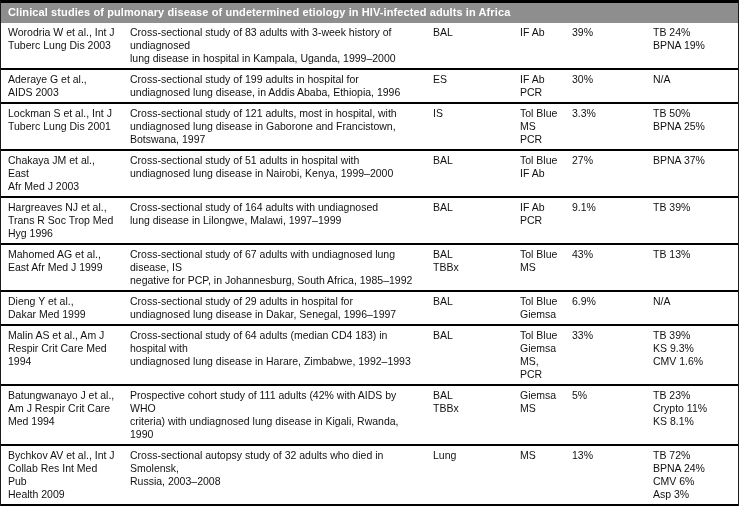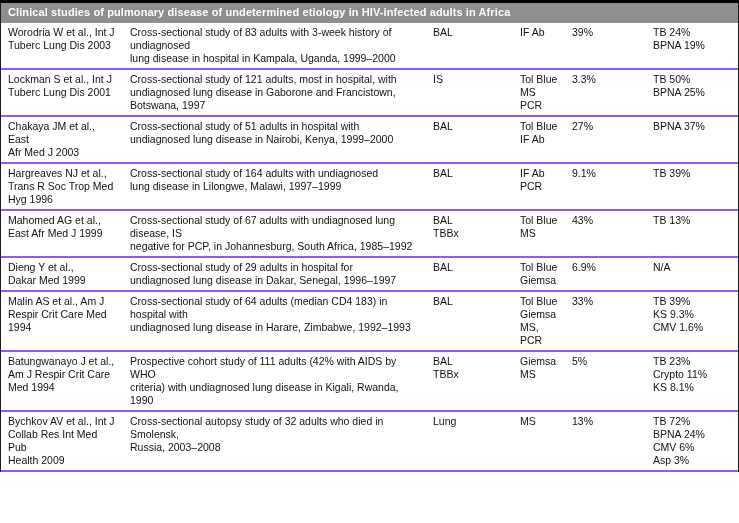--- a/index.html
+++ b/index.html
@@ -41,21 +41,21 @@
     color: #ffffff;
     font-weight: bold;
     font-size: 11px;
     line-height: 13px;
     padding: 3px 6px 4px 7px;
     letter-spacing: 0.1px;
   }
   tr.data-row td {
     vertical-align: top;
     padding: 3px 5px 3px 7px;
-    border-bottom: 2px solid #8b5cf6;
+    border-bottom: 2px solid #000000;
     white-space: pre-line;
   }
 </style>
 </head>
 <body>
 
 <div class="page">
   <div class="table-frame">
     <table class="study-table">
       <colgroup>
@@ -77,20 +77,31 @@
 Tuberc Lung Dis 2003</td>
           <td>Cross-sectional study of 83 adults with 3-week history of undiagnosed
 lung disease in hospital in Kampala, Uganda, 1999–2000</td>
           <td>BAL</td>
           <td>IF Ab</td>
           <td>39%</td>
           <td>TB 24%
 BPNA 19%</td>
         </tr>
 
+        <tr class="data-row">
+          <td>Aderaye G et al.,
+AIDS 2003</td>
+          <td>Cross-sectional study of 199 adults in hospital for
+undiagnosed lung disease, in Addis Ababa, Ethiopia, 1996</td>
+          <td>ES</td>
+          <td>IF Ab
+PCR</td>
+          <td>30%</td>
+          <td>N/A</td>
+        </tr>
 
         <tr class="data-row">
           <td>Lockman S et al., Int J
 Tuberc Lung Dis 2001</td>
           <td>Cross-sectional study of 121 adults, most in hospital, with
 undiagnosed lung disease in Gaborone and Francistown,
 Botswana, 1997</td>
           <td>IS</td>
           <td>Tol Blue
 MS

